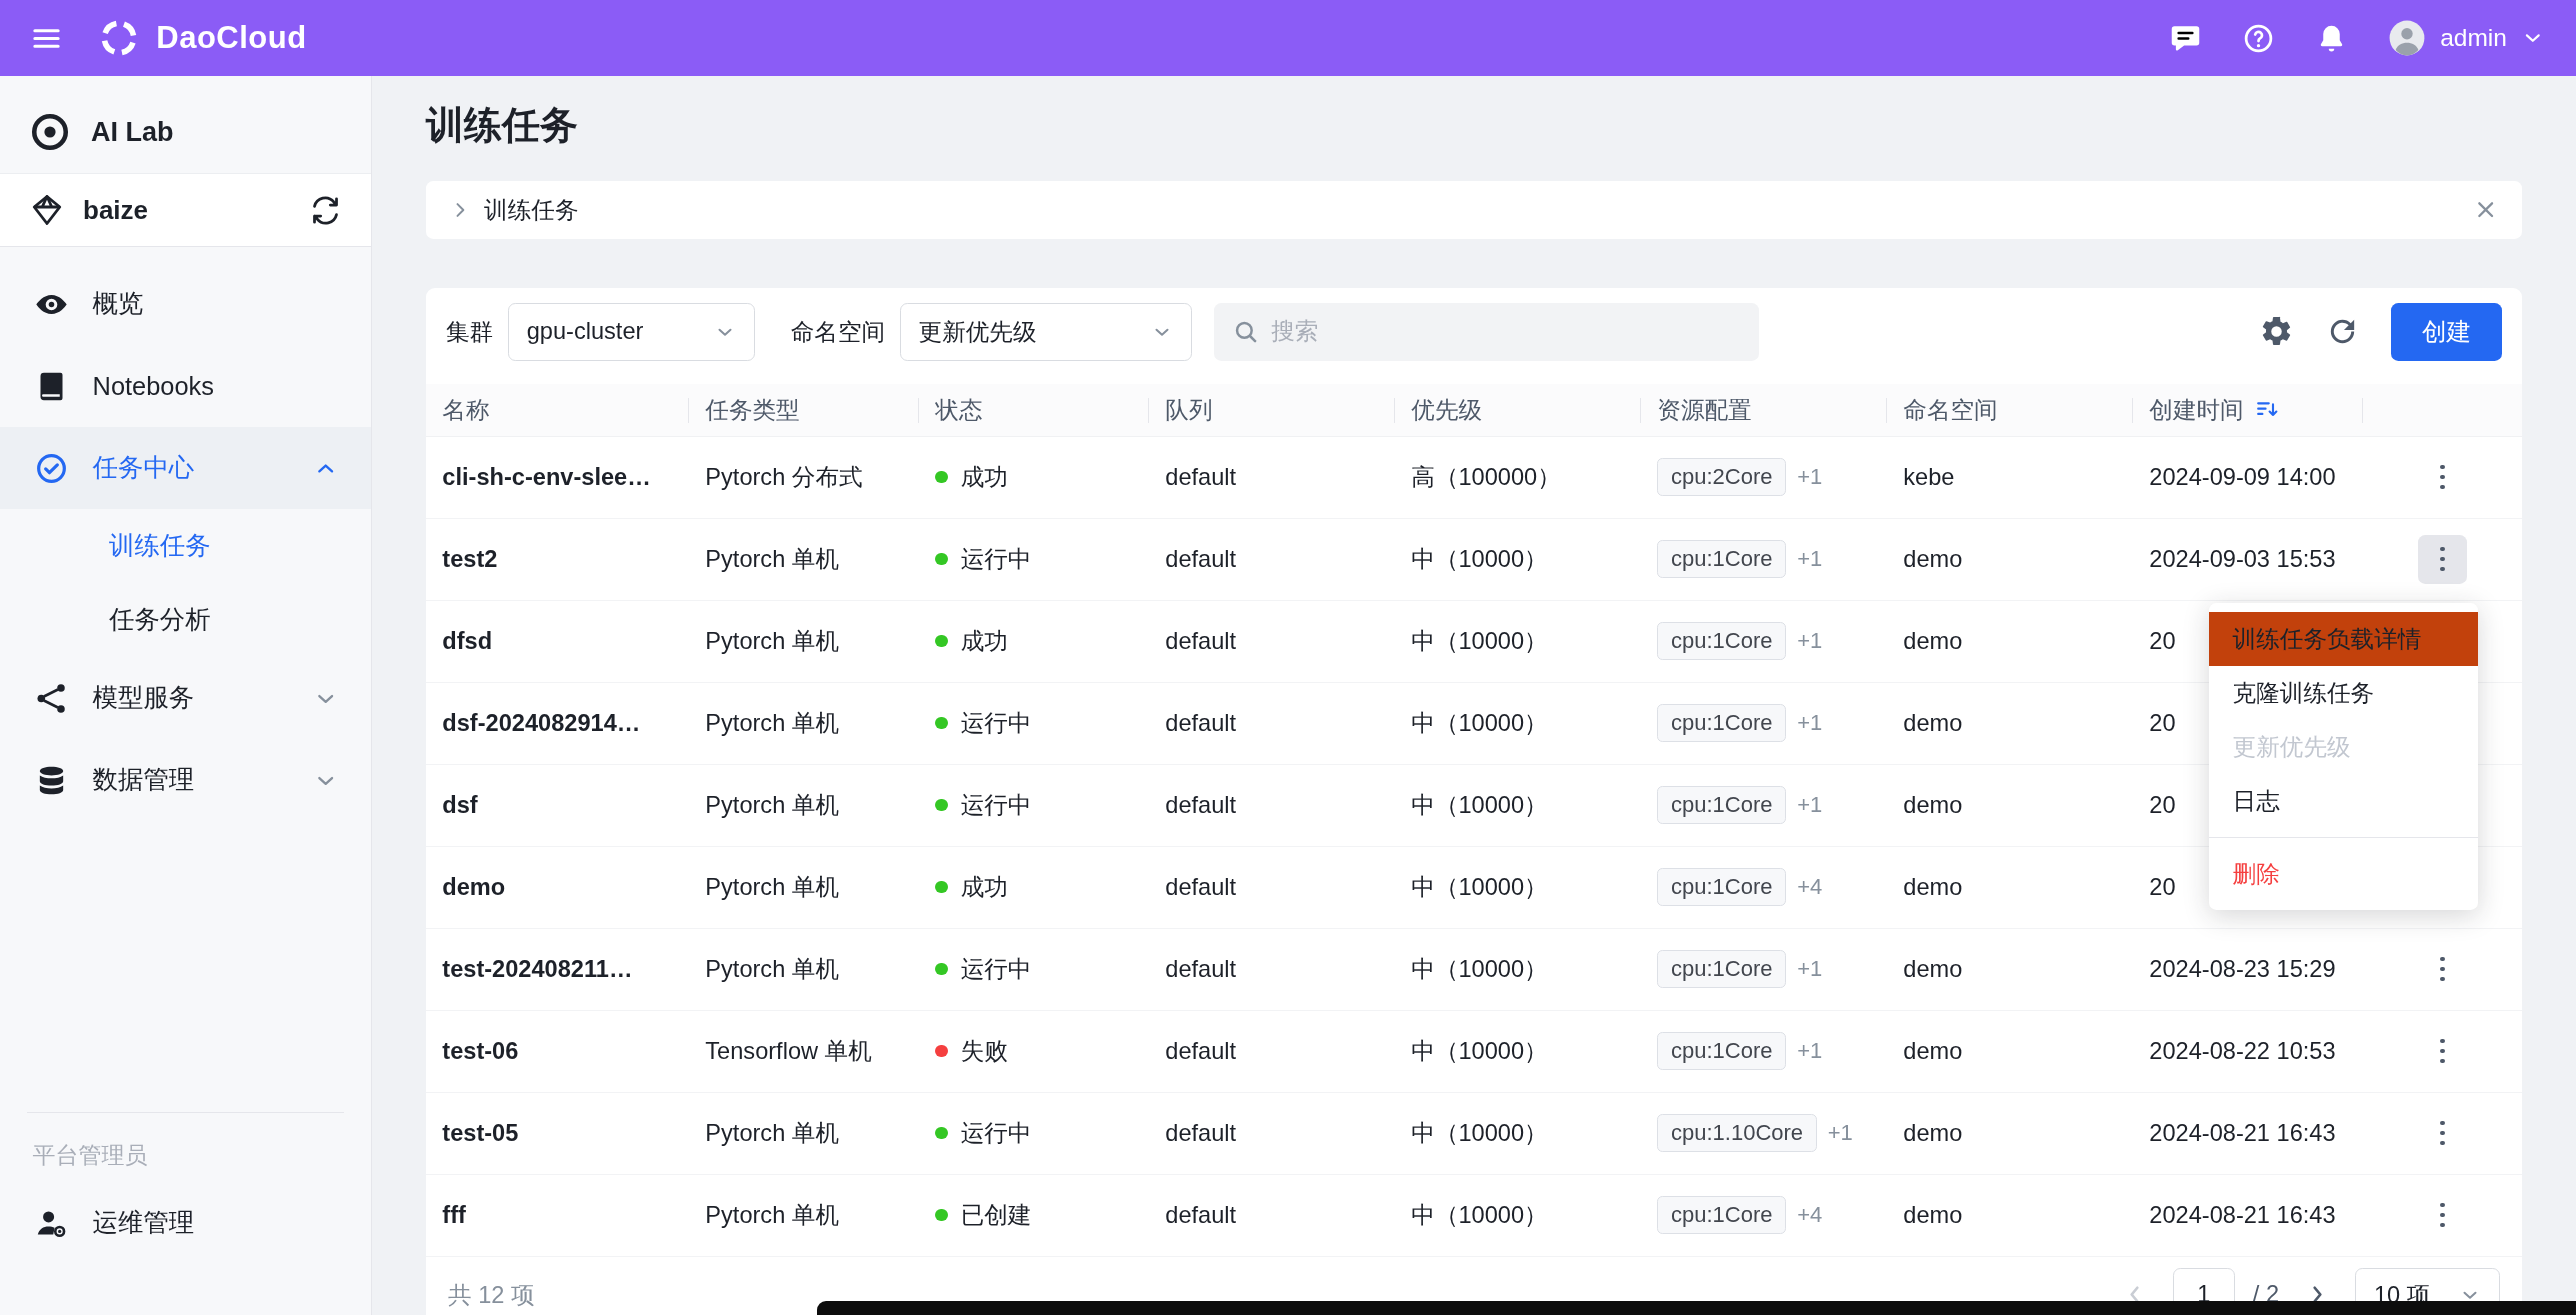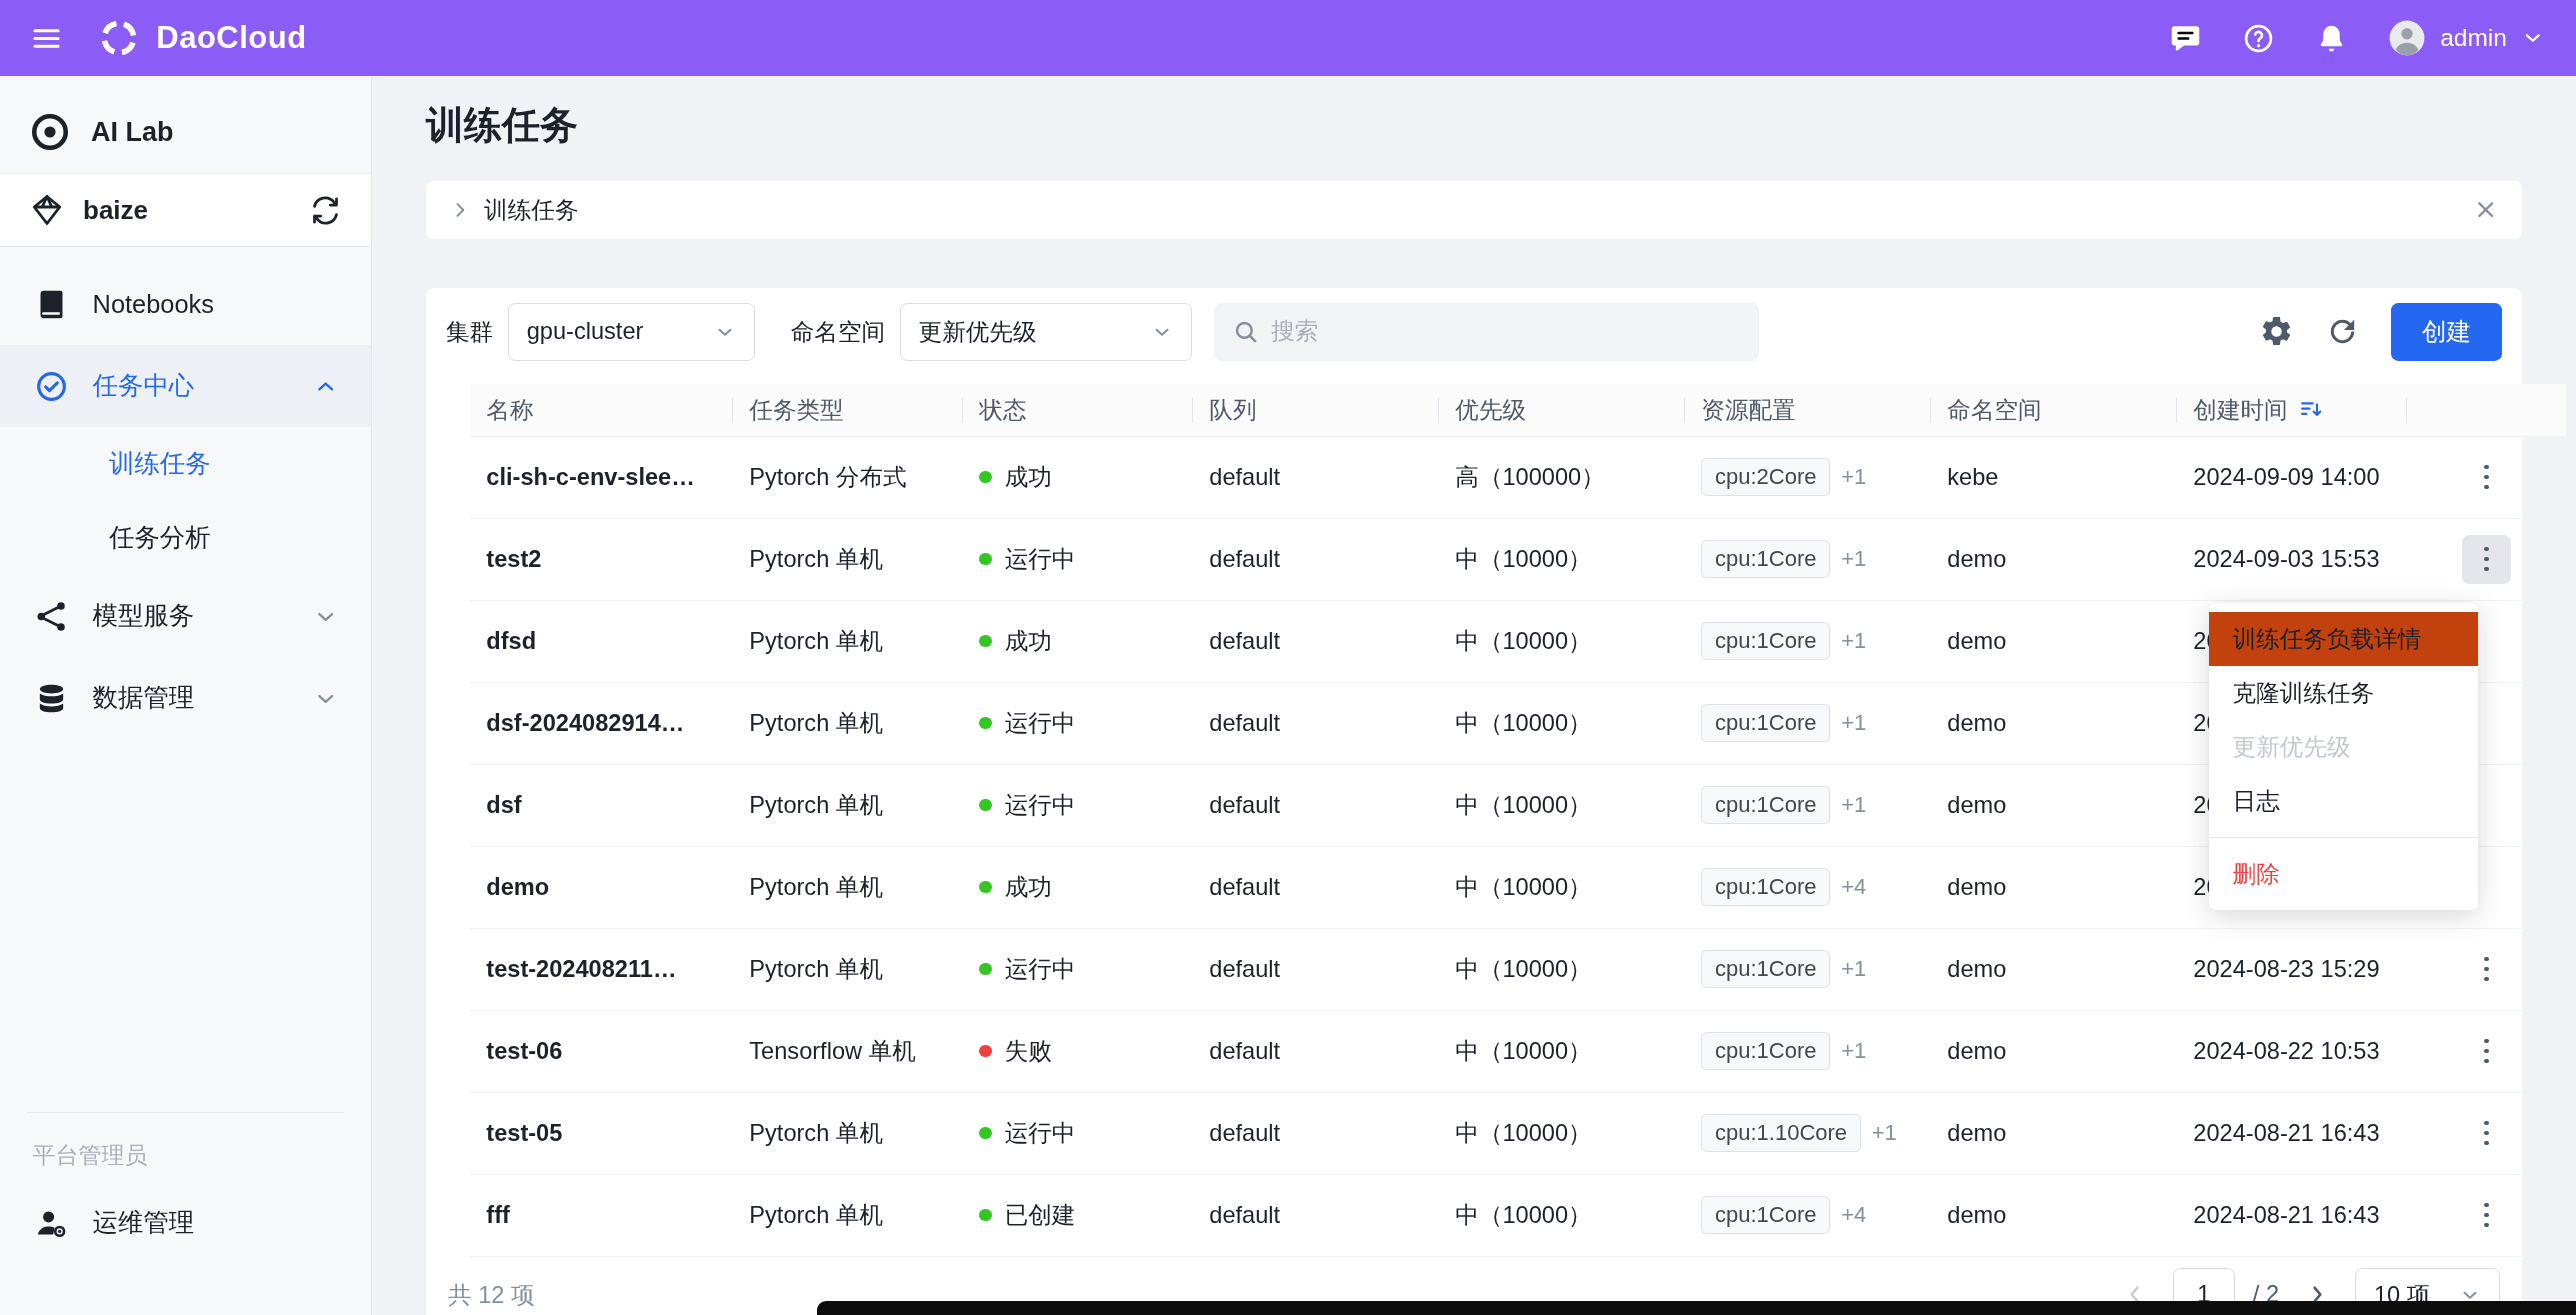--- a/index.html
+++ b/index.html
@@ -55,21 +55,21 @@
   .cluster-select { width:247px; margin-right:36px; }
   .ns-select { width:292px; margin-right:22px; }
   .search { height:58px; width:545px; background:#f2f3f5; border-radius:7.3px; display:flex; align-items:center; padding:0 18px; gap:12.7px; }
   .search input { border:none; background:transparent; outline:none; font-size:23.6px; flex:1; color:#1d2129; }
   .search input::placeholder { color:#a9aeb8; }
   .toolbar-right { margin-left:auto; display:flex; align-items:center; gap:31px; }
   .tool-btn { color:#4e5969; background:none; border:none; display:flex; cursor:pointer; }
   .create-btn { height:58px; padding:0 31px; background:#2468f2; color:#fff; border:none; border-radius:7.3px; font-size:24.5px; cursor:pointer; }
 
   
-  table { width:100%; border-collapse:collapse; table-layout:fixed;margin-left:44px; }
+  table { width:100%; border-collapse:collapse; table-layout:fixed; }
   th { height:52px; background:#fbfbfc; font-weight:400; color:#4e5969; text-align:left; padding:0 16.3px; font-size:23.6px; position:relative; border-bottom:0.9px solid #f0f1f3; }
   th .th-inner { display:flex; align-items:center; gap:11px; }
   th:not(:last-child)::after { content:""; position:absolute; right:0; top:13.6px; height:25.4px; width:0.9px; background:#e5e6eb; }
   td { height:82px; padding:0 16.3px; border-bottom:0.9px solid #f2f3f5; font-size:23.6px; color:#1d2129; white-space:nowrap; overflow:hidden; }
   td.name { font-weight:700; }
   .dot { display:inline-block; width:12.7px; height:12.7px; border-radius:50%; margin-right:12.7px; vertical-align:middle; }
   .dot.green { background:#34c724; }
   .dot.red { background:#f53f3f; }
   .stxt { vertical-align:middle; }
   .chip { display:inline-block; padding:5.4px 12.7px; background:#f7f8fa; border:0.9px solid #dde0e6; border-radius:5.4px; font-size:22px; color:#42464e; }
@@ -169,20 +169,29 @@
         <span class="workspace-name">baize</span>
         <button class="icon-btn" style="color:#1d2129">
           <svg width="33" height="33" viewBox="0 0 24 24" fill="none" stroke="currentColor" stroke-width="2" stroke-linecap="round" stroke-linejoin="round">
               <path d="M4 9a8 8 0 0 1 14-3.2L20 8M20 3.5V8h-4.5"></path>
               <path d="M20 15a8 8 0 0 1-14 3.2L4 16M4 20.5V16h4.5"></path>
             </svg>
         </button>
       </div>
 
       <nav class="nav">
+        <div class="nav-item">
+          <span class="nav-icon">
+            <svg width="35" height="35" viewBox="0 0 24 24" fill="currentColor">
+                <path d="M12 5.5C6.5 5.5 2.7 10.3 1.6 12c1.1 1.7 4.9 6.5 10.4 6.5s9.3-4.8 10.4-6.5C21.3 10.3 17.5 5.5 12 5.5zm0 10.5a4 4 0 1 1 0-8 4 4 0 0 1 0 8z"></path>
+                <circle cx="12" cy="12" r="1.9"></circle>
+              </svg>
+          </span>
+          <span>概览</span>
+        </div>
         <div class="nav-item">
           <span class="nav-icon">
             <svg width="33" height="33" viewBox="0 0 24 24" fill="currentColor">
                 <path d="M6.5 2h12A1.5 1.5 0 0 1 20 3.5v17a1.5 1.5 0 0 1-1.5 1.5h-12A2.5 2.5 0 0 1 4 19.5v-15A2.5 2.5 0 0 1 6.5 2zM6 17.6a.9.9 0 0 0 0 1.8h12v-1.8H6z"></path>
               </svg>
           </span>
           <span>Notebooks</span>
         </div>
         <div class="nav-item active">
           <span class="nav-icon">

